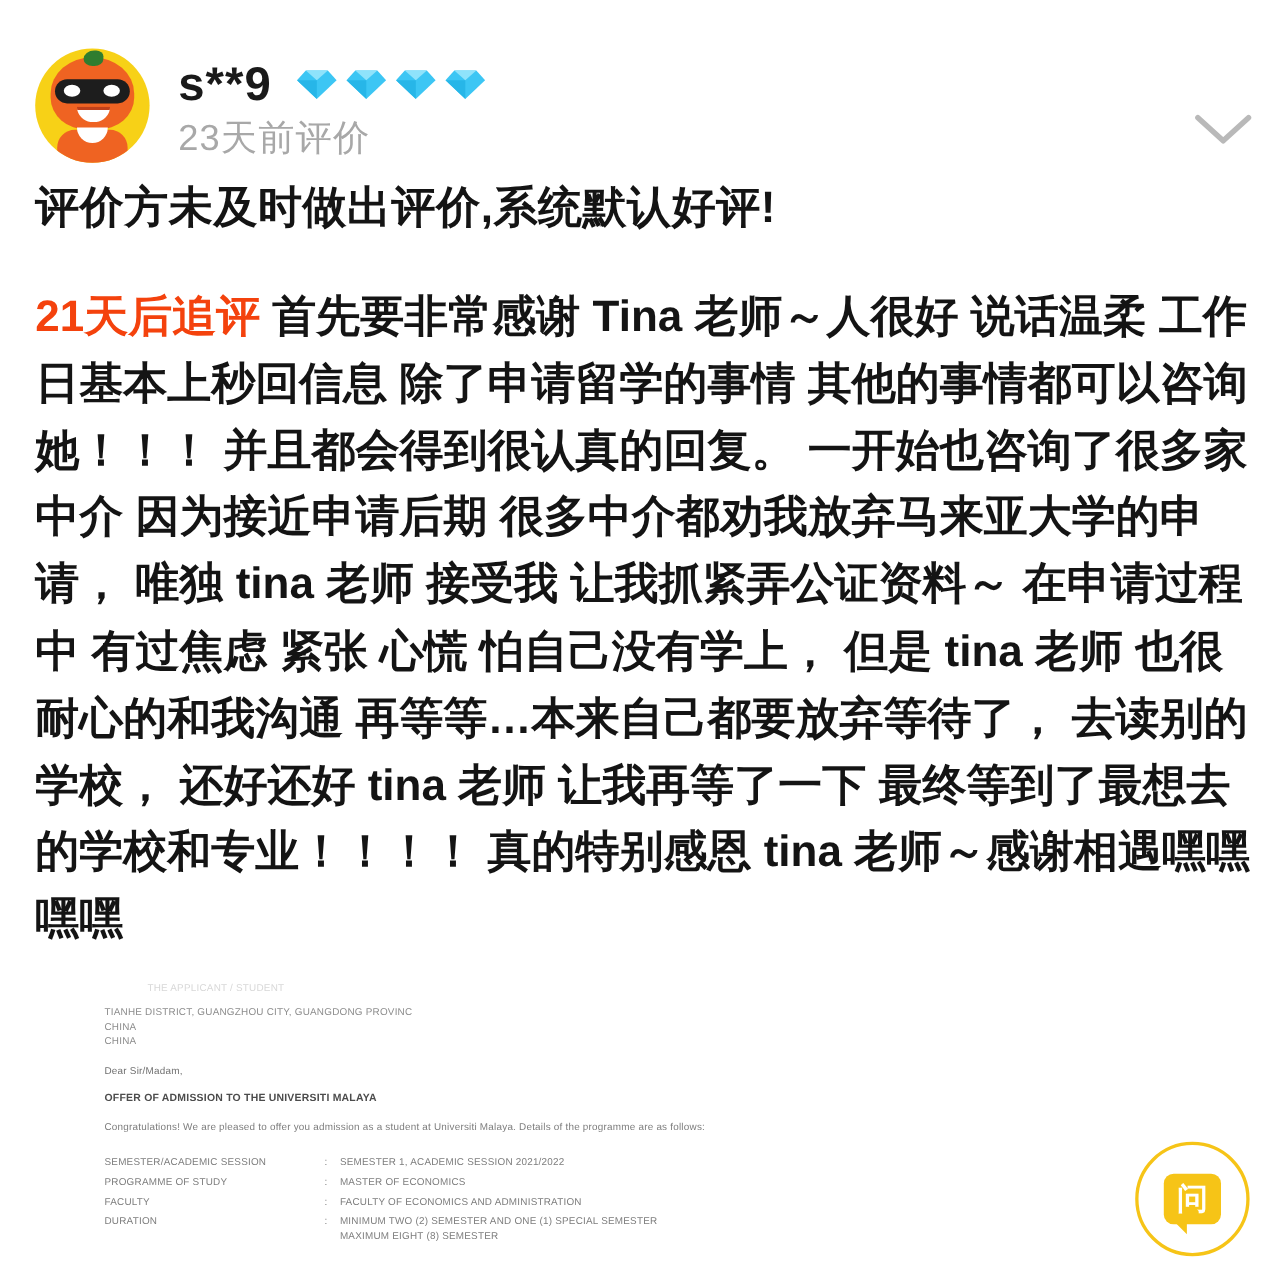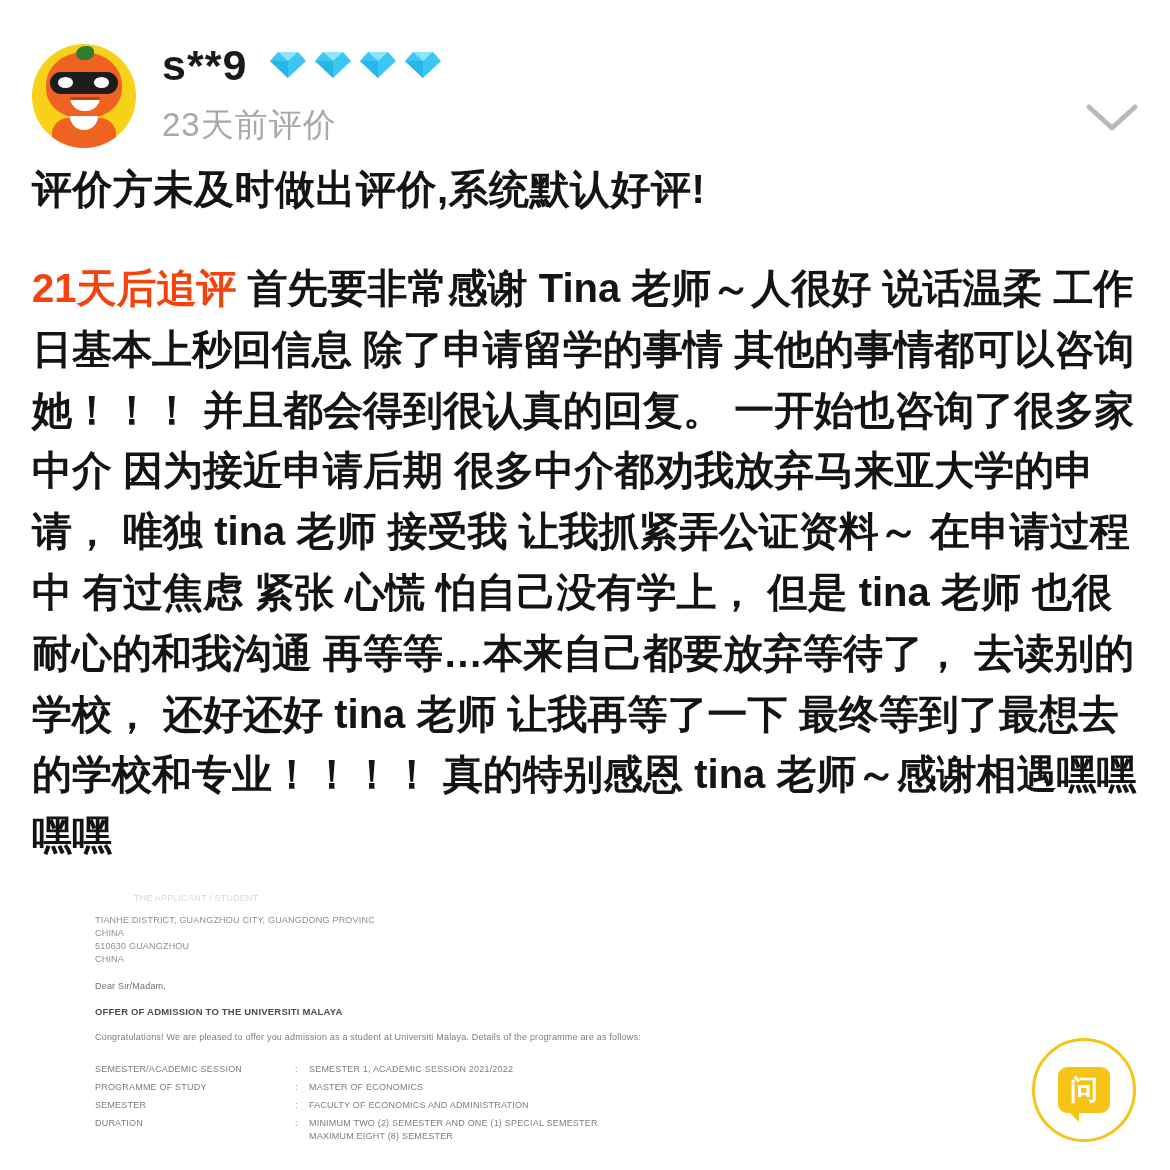--- a/index.html
+++ b/index.html
@@ -128,21 +128,20 @@
     gap: 7px;
   }
   .gem {
     width: 38px;
     height: 30px;
     position: relative;
   }
   .gem svg { display: block; }
 
   .time-row {
-    margin-top: 12px;
     font-size: 33px;
     color: #a8a8a8;
     letter-spacing: 1px;
   }
 
   .chevron {
     flex: 0 0 auto;
     width: 60px;
     height: 60px;
     margin-top: 10px;
@@ -326,40 +325,39 @@
 
   <div class="append-block">
     <span class="append-tag">21天后追评</span><span> 首先要非常感谢 Tina 老师～人很好 说话温柔 工作日基本上秒回信息 除了申请留学的事情  其他的事情都可以咨询她！！！ 并且都会得到很认真的回复。 一开始也咨询了很多家中介 因为接近申请后期 很多中介都劝我放弃马来亚大学的申请， 唯独 tina 老师 接受我 让我抓紧弄公证资料～ 在申请过程中 有过焦虑 紧张 心慌 怕自己没有学上， 但是 tina 老师 也很耐心的和我沟通 再等等…本来自己都要放弃等待了， 去读别的学校， 还好还好 tina 老师 让我再等了一下 最终等到了最想去的学校和专业！！！！ 真的特别感恩 tina 老师～感谢相遇嘿嘿嘿嘿</span>
   </div>
 
   <div class="doc-wrap">
     <div class="doc-faint">THE APPLICANT / STUDENT</div>
     <div class="doc-addr">
       <div>TIANHE DISTRICT, GUANGZHOU CITY, GUANGDONG PROVINC</div>
       <div>CHINA</div>
-      <div>510630 GUANGZHOU</div>
       <div>CHINA</div>
     </div>
     <div class="doc-salute">Dear Sir/Madam,</div>
     <div class="doc-title">OFFER OF ADMISSION TO THE UNIVERSITI MALAYA</div>
     <div class="doc-para">Congratulations! We are pleased to offer you admission as a student at Universiti Malaya. Details of the programme are as follows:</div>
     <table class="doc-table">
       <tbody>
           <tr>
         <td class="k">SEMESTER/ACADEMIC SESSION</td>
         <td class="c">:</td>
         <td class="v">SEMESTER 1, ACADEMIC SESSION 2021/2022</td>
       </tr>
       <tr>
         <td class="k">PROGRAMME OF STUDY</td>
         <td class="c">:</td>
         <td class="v">MASTER OF ECONOMICS</td>
       </tr>
       <tr>
-        <td class="k">SEMESTER</td>
+        <td class="k">FACULTY</td>
         <td class="c">:</td>
         <td class="v">FACULTY OF ECONOMICS AND ADMINISTRATION</td>
       </tr>
       <tr>
         <td class="k">DURATION</td>
         <td class="c">:</td>
         <td class="v">MINIMUM TWO (2) SEMESTER AND ONE (1) SPECIAL SEMESTER
 MAXIMUM EIGHT (8) SEMESTER</td>
       </tr>
 

